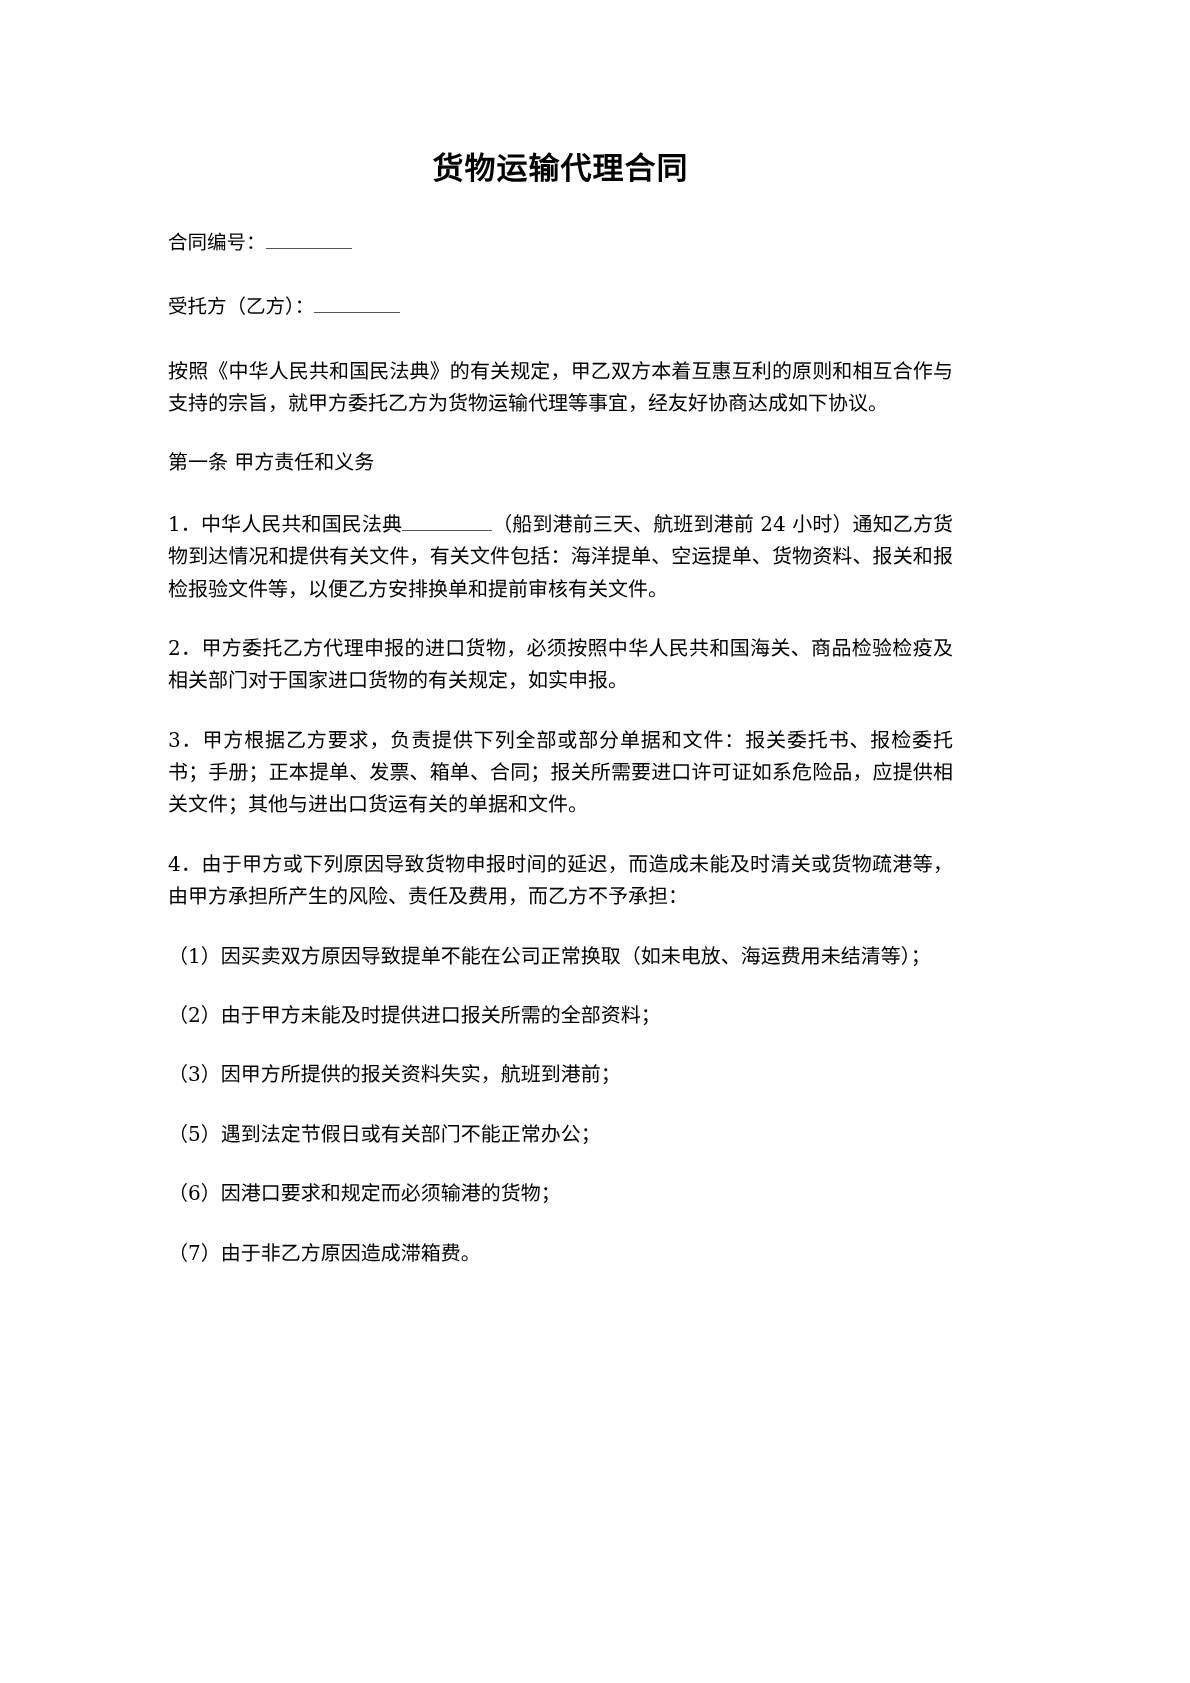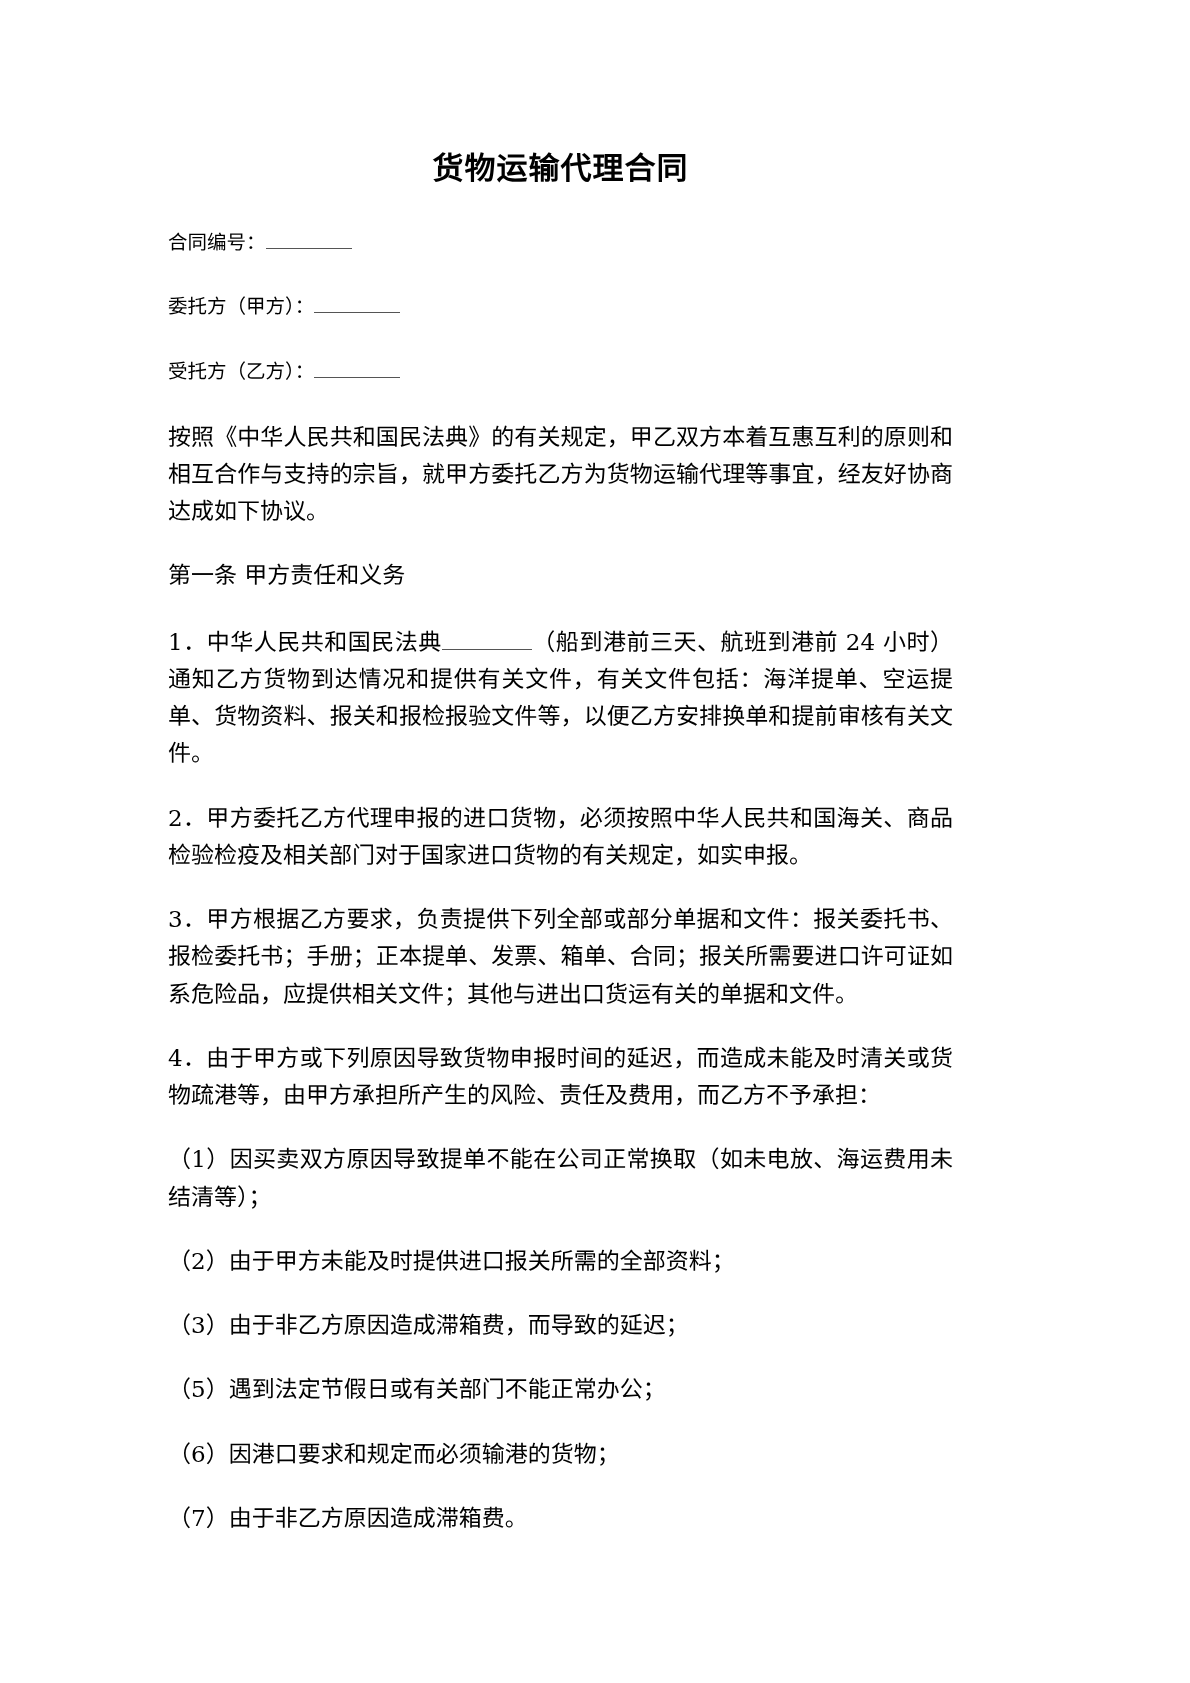--- a/index.html
+++ b/index.html
@@ -44,21 +44,21 @@
   }
   .blank {
     display: inline-block;
     border-bottom: 1.2px solid #555;
     vertical-align: baseline;
   }
   .blank-sm { width: 86px; }
   .blank-md { width: 86px; }
   .blank-inline { width: 90px; }
   p.para {
-    font-size: 23px;
+    font-size: 20px;
     line-height: 1.62;
     margin: 0 0 27px 0;
     text-align: justify;
     text-justify: inter-ideograph;
   }
   p.para.clause-head {
     margin-bottom: 29px;
   }
   p.para.sub {
     margin-bottom: 27px;
@@ -68,41 +68,40 @@
 </head>
 <body>
 
 <div class="page">
   <div class="content">
 
     <h1 class="doc-title">货物运输代理合同</h1>
 
     <div class="field-line"><span>合同编号：</span><span class="blank blank-sm"></span></div>
 
-    <div class="field-line"><span>委托方（甲方）：</span><span class="blank blank-md"></span></div>
 
     <div class="field-line"><span>受托方（乙方）：</span><span class="blank blank-md"></span></div>
 
     <p class="para">按照《中华人民共和国民法典》的有关规定，甲乙双方本着互惠互利的原则和相互合作与支持的宗旨，就甲方委托乙方为货物运输代理等事宜，经友好协商达成如下协议。</p>
 
     <p class="para clause-head">第一条 甲方责任和义务</p>
 
     <p class="para"><span>1．</span><span>中华人民共和国民法典</span><span class="blank blank-inline"></span><span>（船到港前三天、航班到港前 24 小时）通知乙方货物到达情况和提供有关文件，有关文件包括：海洋提单、空运提单、货物资料、报关和报检报验文件等，以便乙方安排换单和提前审核有关文件。</span></p>
 
     <p class="para"><span>2．</span><span>甲方委托乙方代理申报的进口货物，必须按照中华人民共和国海关、商品检验检疫及相关部门对于国家进口货物的有关规定，如实申报。</span></p>
 
     <p class="para"><span>3．</span><span>甲方根据乙方要求，负责提供下列全部或部分单据和文件：报关委托书、报检委托书；手册；正本提单、发票、箱单、合同；报关所需要进口许可证如系危险品，应提供相关文件；其他与进出口货运有关的单据和文件。</span></p>
 
     <p class="para"><span>4．</span><span>由于甲方或下列原因导致货物申报时间的延迟，而造成未能及时清关或货物疏港等，由甲方承担所产生的风险、责任及费用，而乙方不予承担：</span></p>
 
     <p class="para sub"><span>（1）</span><span>因买卖双方原因导致提单不能在公司正常换取（如未电放、海运费用未结清等）；</span></p>
 
     <p class="para sub"><span>（2）</span><span>由于甲方未能及时提供进口报关所需的全部资料；</span></p>
 
-    <p class="para sub"><span>（3）</span><span>由于非乙方原因造成滞箱费，而导致的延迟；</span></p>
+    <p class="para sub"><span>（3）</span><span>因甲方所提供的报关资料失实，航班到港前；</span></p>
 
 
     <p class="para sub"><span>（5）</span><span>遇到法定节假日或有关部门不能正常办公；</span></p>
 
     <p class="para sub"><span>（6）</span><span>因港口要求和规定而必须输港的货物；</span></p>
 
     <p class="para sub"><span>（7）</span><span>由于非乙方原因造成滞箱费。</span></p>
 
 
   </div>

